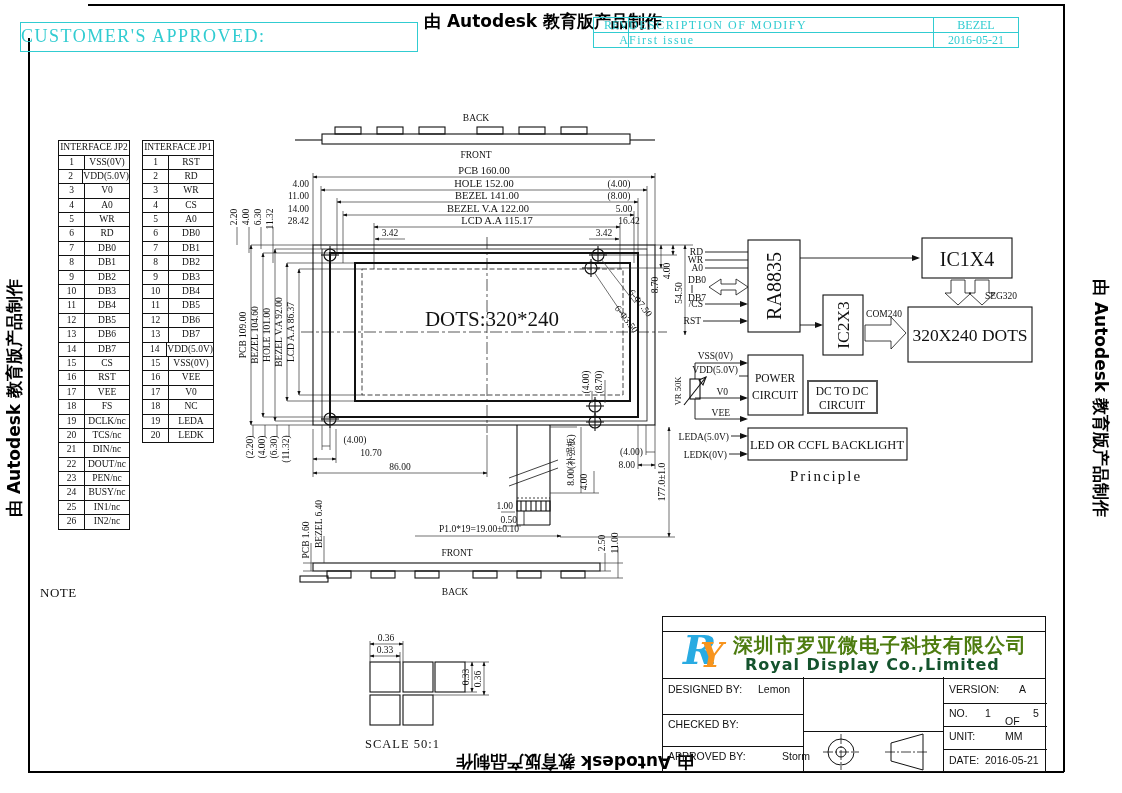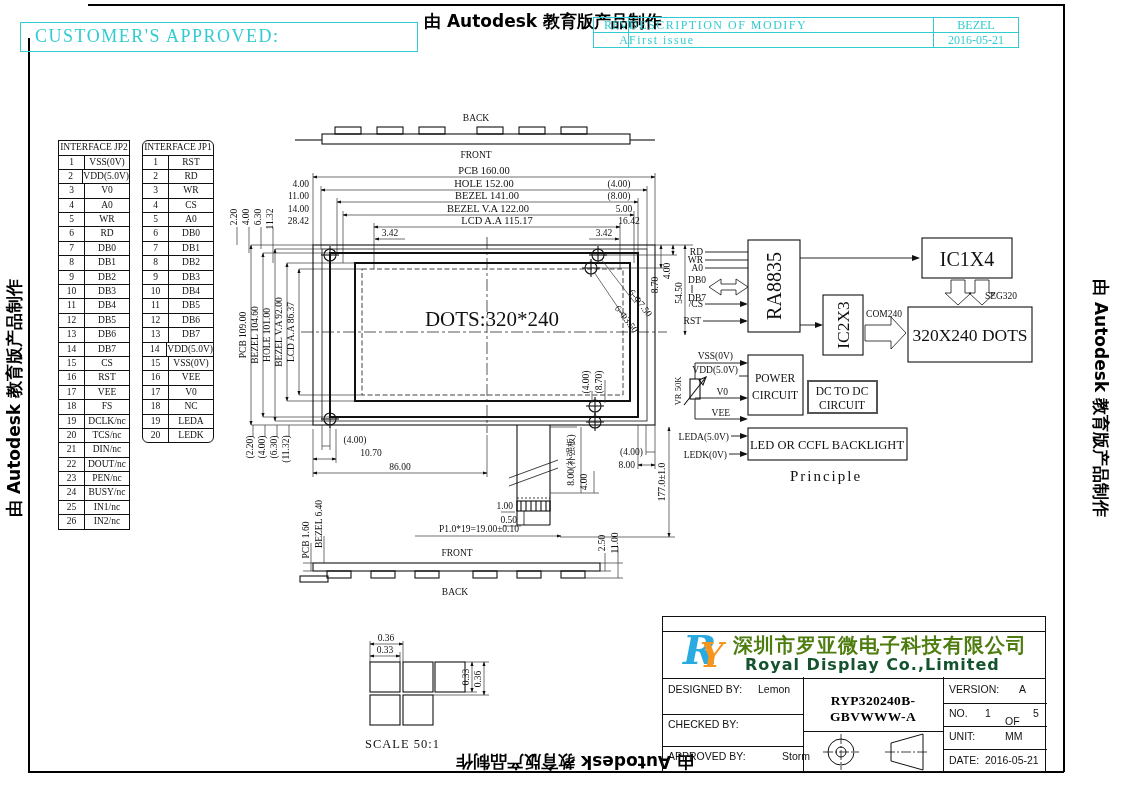--- a/index.html
+++ b/index.html
@@ -2,21 +2,21 @@
 <html><head>
 <meta charset="utf-8">
 <style>
   :root{ --cy:#31ccd1; --ink:#111; }
   html,body{margin:0;padding:0;background:#fff;}
   .page{position:relative;width:1122px;height:793px;background:#fff;overflow:hidden;
         font-family:"Liberation Serif",serif;color:var(--ink);}
   .fl{position:absolute;background:#000;}
   .appr{position:absolute;left:20px;top:22px;width:398px;height:30px;border:1px solid var(--cy);
         box-sizing:border-box;color:var(--cy);font:18px "Liberation Serif",serif;line-height:27px;
-        padding-left:14px;letter-spacing:1.5px;}
+        letter-spacing:1.5px;}
   .cad{position:absolute;font:bold 17px "DejaVu Sans",sans-serif;color:#000;white-space:nowrap;}
   .rot{transform:translate(-50%,-50%) rotate(-90deg);}
   .rotr{transform:translate(-50%,-50%) rotate(90deg);}
   .rotb{transform:translate(-50%,-50%) rotate(180deg);}
   
   .rev{position:absolute;left:593px;top:17px;width:424px;border:1px solid var(--cy);color:var(--cy);
        font:12px "Liberation Serif",serif;background:transparent;}
   .rev .r{display:flex;height:14px;line-height:14px;}
   .rev .hd{border-bottom:1px solid var(--cy);}
   .rev .c1{width:34px;border-right:1px solid var(--cy);text-align:right;}
@@ -200,21 +200,21 @@
         <span class="pn">25</span>
         <span class="pv">IN1/nc</span>
       </div>
         <div class="prow">
         <span class="pn">26</span>
         <span class="pv">IN2/nc</span>
       </div>
       </div>
   </div>
 
-  <div class="ptable" style="left:142px;top:140px;width:72px;border-radius:6px;">
+  <div class="ptable" style="left:142px;top:140px;width:72px;">
     <div class="tt">INTERFACE JP1</div>
     <div>
 
     <div class="prow">
         <span class="pn">1</span>
         <span class="pv">RST</span>
       </div>
         <div class="prow">
         <span class="pn">2</span>
         <span class="pv">RD</span>
@@ -287,20 +287,26 @@
         <span class="pn">19</span>
         <span class="pv">LEDA</span>
       </div>
         <div class="prow">
         <span class="pn">20</span>
         <span class="pv">LEDK</span>
       </div>
       </div>
   </div>
 
+  <div class="note">
+    <div>NOTE</div>
+    <div>
+      
+    <div></div><div></div><div></div><div></div><div></div><div></div><div></div><div></div><div></div><div></div><div></div><div></div><div></div></div>
+  </div>
 
   <svg style="position:absolute;left:225px;top:95px;" width="840" height="665" viewBox="0 0 840 665">
     <defs>
       <marker id="ar" viewBox="0 0 10 10" refX="9" refY="5" markerWidth="7" markerHeight="7" orient="auto-start-reverse">
         <path d="M0 1.5 L10 5 L0 8.5 Z" fill="#111"></path>
       </marker>
     </defs>
 
     <g class="obj">
       <line x1="70" y1="45" x2="97" y2="45"></line>
@@ -698,21 +704,20 @@
 
     <div class="lbl" style="left:5px;top:66px;">DESIGNED BY:</div>
     <div class="val" style="left:95px;top:66px;">Lemon</div>
     <div class="hline" style="left:0;width:140px;top:97px;"></div>
     <div class="lbl" style="left:5px;top:101px;">CHECKED BY:</div>
     <div class="val" style="left:95px;top:101px;"></div>
     <div class="hline" style="left:0;width:140px;top:129px;"></div>
     <div class="lbl" style="left:5px;top:133px;">APPROVED BY:</div>
     <div class="val" style="left:95px;top:133px;margin-left:24px;">Storm</div>
 
-    <div class="model">RYP320240B-GBVWWW-A</div>
     <div class="hline" style="left:140px;width:140px;top:114px;"></div>
     <svg class="sym" width="140" height="42" viewBox="0 0 140 42">
       <g fill="none" stroke="#111" stroke-width="1">
         <circle cx="38" cy="21" r="13"></circle>
           <circle cx="38" cy="21" r="5"></circle>
         <line x1="20" y1="21" x2="56" y2="21" stroke-dasharray="10 2 2 2" stroke-width=".8"></line>
         <line x1="38" y1="3" x2="38" y2="39" stroke-dasharray="10 2 2 2" stroke-width=".8"></line>
       </g>
       <g fill="none" stroke="#111" stroke-width="1">
         <polygon points="88,12 120,3 120,39 88,30"></polygon>

